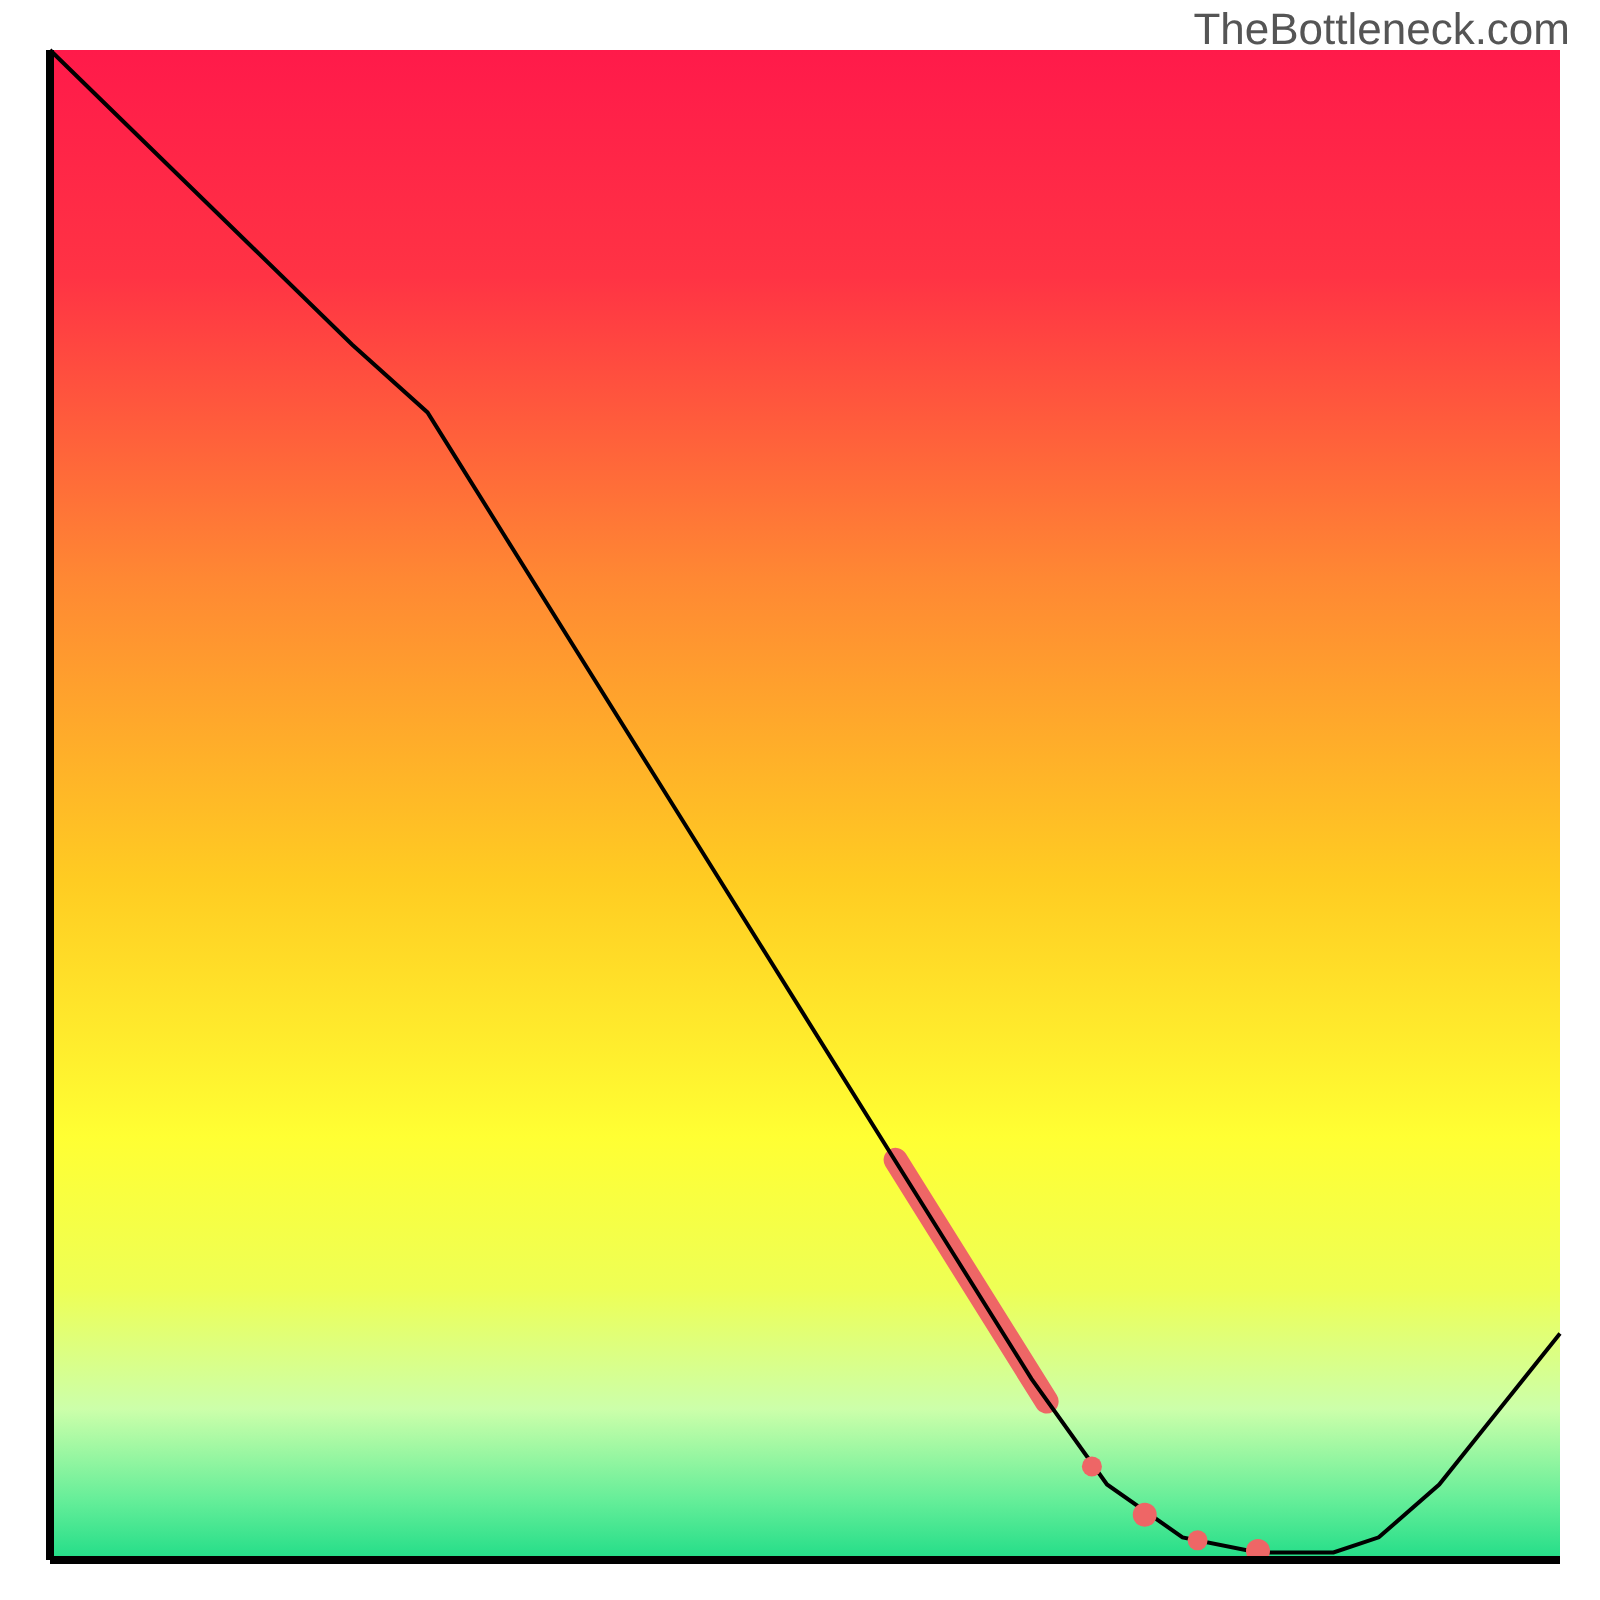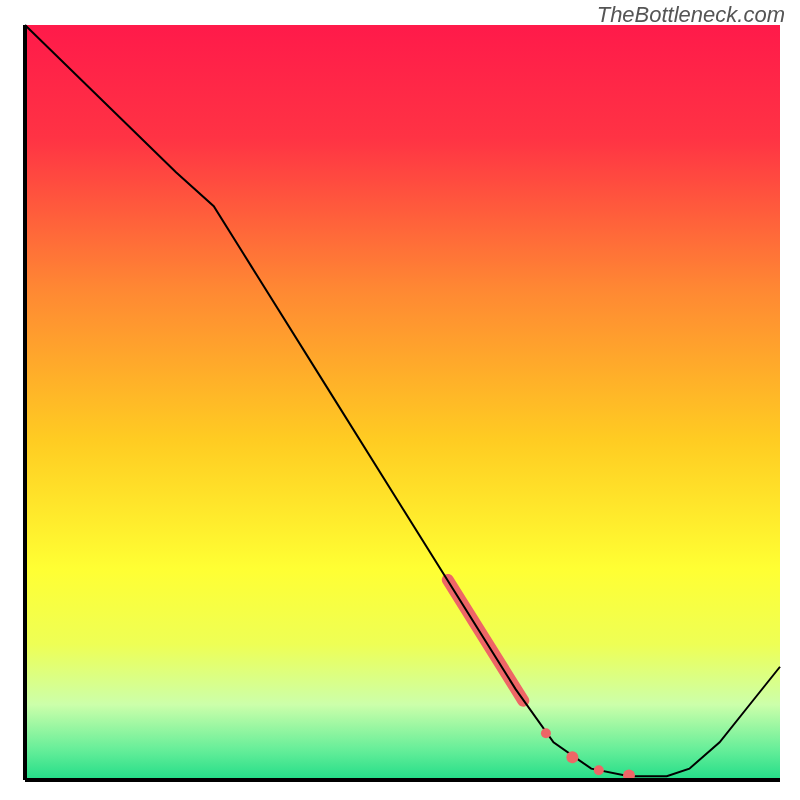--- a/index.html
+++ b/index.html
@@ -7,21 +7,20 @@
     padding: 0;
     width: 800px;
     height: 800px;
     background: #ffffff;
     font-family: Arial, sans-serif;
   }
   .chart-container {
     position: relative;
     width: 800px;
     height: 800px;
-    font-style: italic;
   }
   .watermark {
     position: absolute;
     top: 2px;
     right: 15px;
     font-size: 22px;
     color: #555555;
     font-weight: normal;
     z-index: 10;
   }

